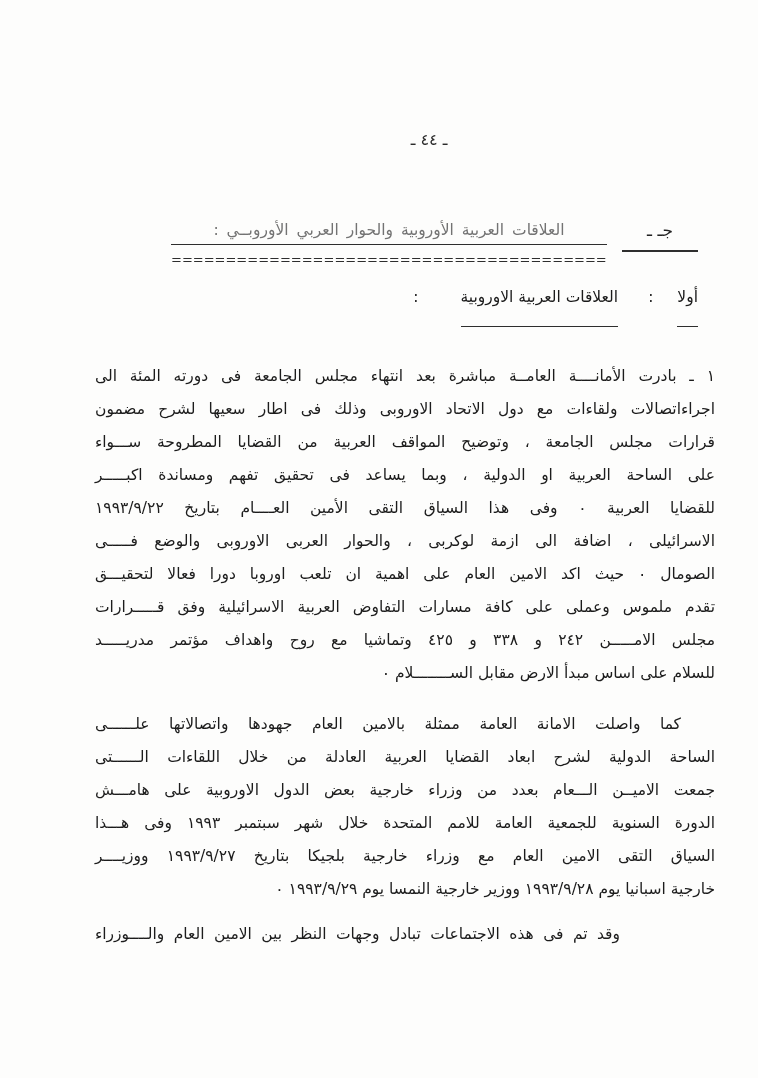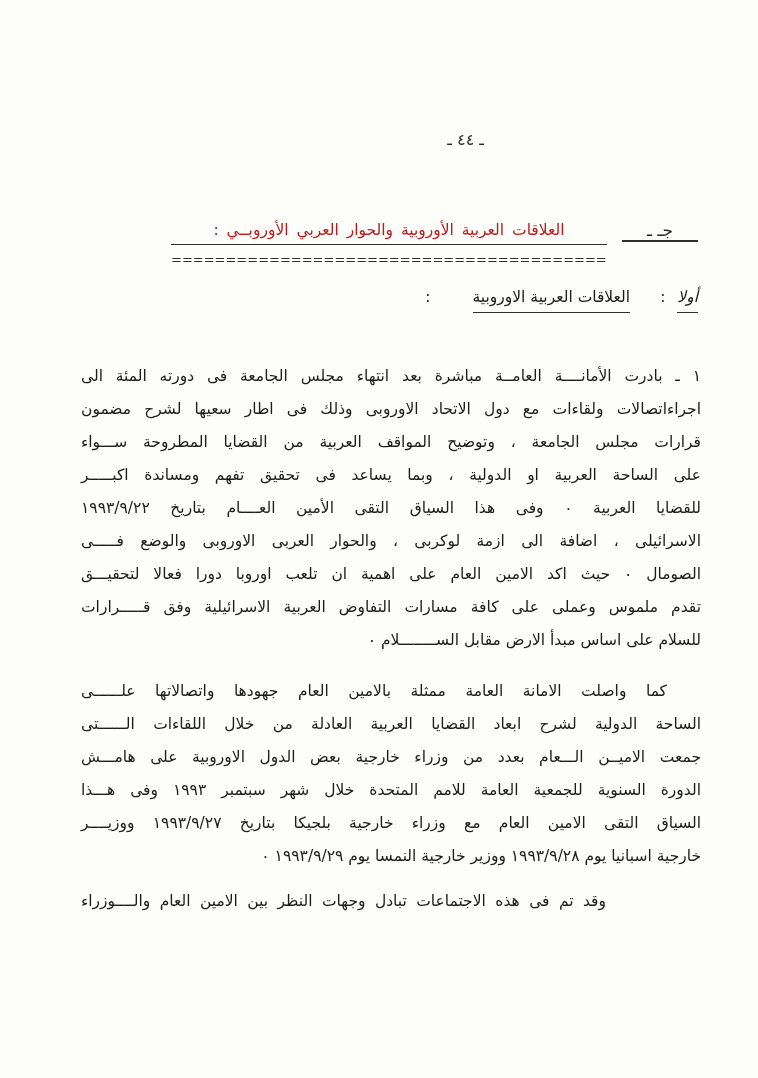--- a/index.html
+++ b/index.html
@@ -16,47 +16,49 @@
     background:#fdfdfc;
     overflow:hidden;
     direction:rtl;
   }
   
   .page-number {
     position:absolute;
     top:130px;
     left:374px;
     width:110px;
+    text-align:center;
     font-size:16px;
     letter-spacing:2px;
     color:#2b2b2b;
   }
   
   .section-marker {
     position:absolute;
     top:220px;
     right:60px;
     width:76px;
     text-align:center;
     font-size:17px;
+    padding-bottom:10px;
     border-bottom:2px solid #2e2e2e;
     color:#222;
   }
   .header-title {
     position:absolute;
     top:221px;
     right:151px;
     width:436px;
     direction:rtl;
     text-align:center;
     font-size:15.5px;
     word-spacing:3px;
     padding-bottom:5px;
     border-bottom:1.5px solid #2e2e2e;
-    color:#b91c1c;
+    color:#737373;
     white-space:nowrap;
   }
   .equals-rule {
     position:absolute;
     top:253px;
     right:151px;
     width:436px;
     height:14px;
     overflow:hidden;
     white-space:nowrap;
@@ -72,30 +74,30 @@
     top:288px;
     right:60px;
     direction:rtl;
     font-size:15.5px;
     color:#1b1b1b;
     display:flex;
     align-items:flex-start;
   }
   .subheader .u {
     border-bottom:1.5px solid #2e2e2e;
-    padding-bottom:6px;
+    padding-bottom:20px;
   }
-  .subheader .ordinal { margin-left:12px;font-style:italic; }
+  .subheader .ordinal { margin-left:24px; }
   .subheader .colon1  { margin-left:30px; }
   .subheader .title   { margin-left:42px; }
   
   .body-text {
     position:absolute;
     top:360px;
-    right:57px;
+    right:43px;
     width:620px;
     direction:rtl;
     font-size:15.5px;
     line-height:33px;
     color:#1c1c1c;
   }
   .ln {
     text-align:justify;
     text-align-last:justify;
     white-space:normal;
@@ -129,20 +131,21 @@
 
     <div class="para para-1">
       <div class="ln">١ ـ  بادرت الأمانــــة العامــة مباشرة بعد انتهاء  مجلس الجامعة فى دورته المئة الى</div>
       <div class="ln">اجراءاتصالات ولقاءات مع دول الاتحاد الاوروبى وذلك فى اطار سعيها لشرح مضمون</div>
       <div class="ln">قرارات مجلس الجامعة ،  وتوضيح المواقف العربية من القضايا المطروحة ســـواء</div>
       <div class="ln">على الساحة العربية او الدولية ، وبما يساعد فى تحقيق تفهم ومساندة اكبـــــر</div>
       <div class="ln">للقضايا العربية ٠  وفى هذا السياق التقى الأمين العــــام  بتاريخ ١٩٩٣/٩/٢٢</div>
       <div class="ln">الاسرائيلى ،   اضافة الى ازمة لوكربى ، والحوار العربى الاوروبى والوضع فـــــى</div>
       <div class="ln">الصومال ٠   حيث اكد الامين العام على اهمية ان تلعب اوروبا دورا فعالا لتحقيـــق</div>
       <div class="ln">تقدم ملموس وعملى على كافة مسارات التفاوض العربية الاسرائيلية وفق قـــــرارات</div>
+      <div class="ln">مجلس الامـــــن ٢٤٢ و ٣٣٨ و ٤٢٥  وتماشيا مع روح واهداف مؤتمر مدريـــــد</div>
       <div class="ln short">للسلام على اساس مبدأ الارض مقابل الســــــــلام ٠</div>
     </div>
 
     <div class="para para-2">
       <div class="ln ind-sm">كما  واصلت الامانة العامة ممثلة بالامين العام جهودها  واتصالاتها علــــــى</div>
       <div class="ln">الساحة الدولية لشرح ابعاد القضايا العربية العادلة من خلال اللقاءات الــــــتى</div>
       <div class="ln">جمعت الاميــن الـــعام بعدد من وزراء  خارجية بعض الدول الاوروبية على هامـــش</div>
       <div class="ln">الدورة السنوية للجمعية العامة للامم المتحدة خلال شهر سبتمبر ١٩٩٣ وفى هـــذا</div>
       <div class="ln">السياق التقى الامين العام مع وزراء  خارجية بلجيكا بتاريخ  ١٩٩٣/٩/٢٧  ووزيــــر</div>
       <div class="ln short">خارجية اسبانيا يوم ١٩٩٣/٩/٢٨ ووزير خارجية النمسا يوم ١٩٩٣/٩/٢٩ ٠</div>

